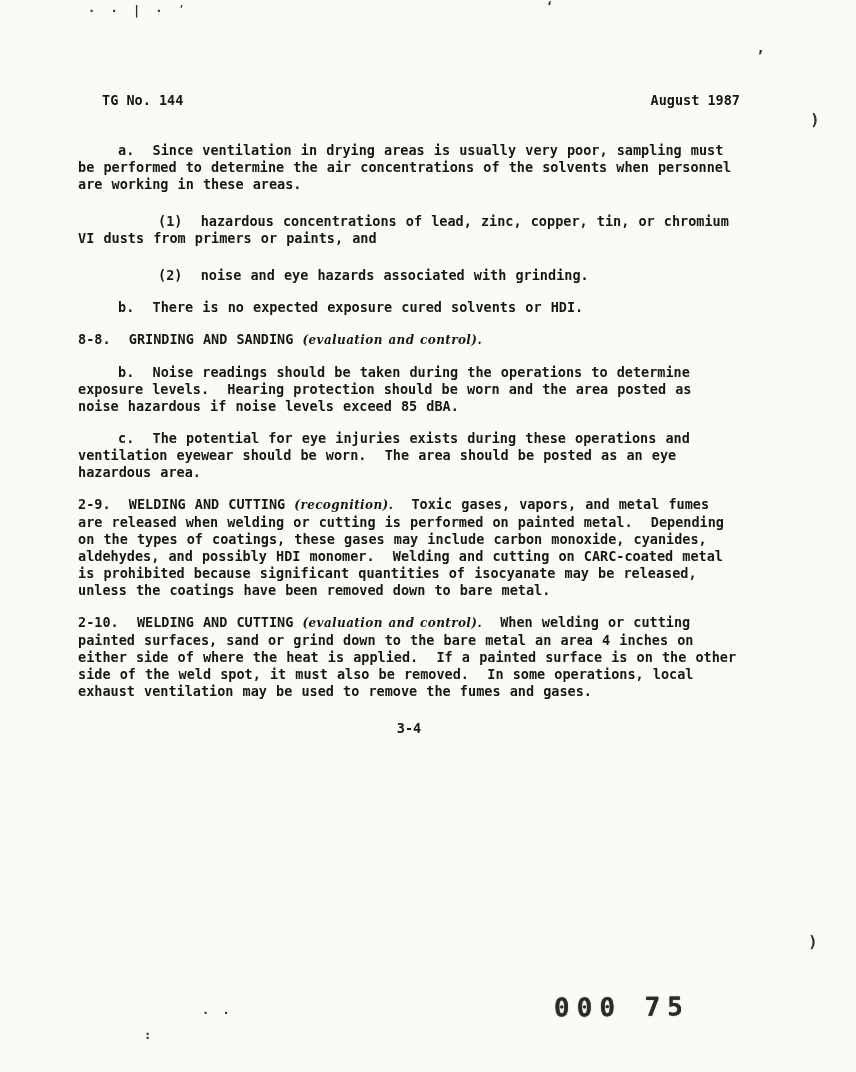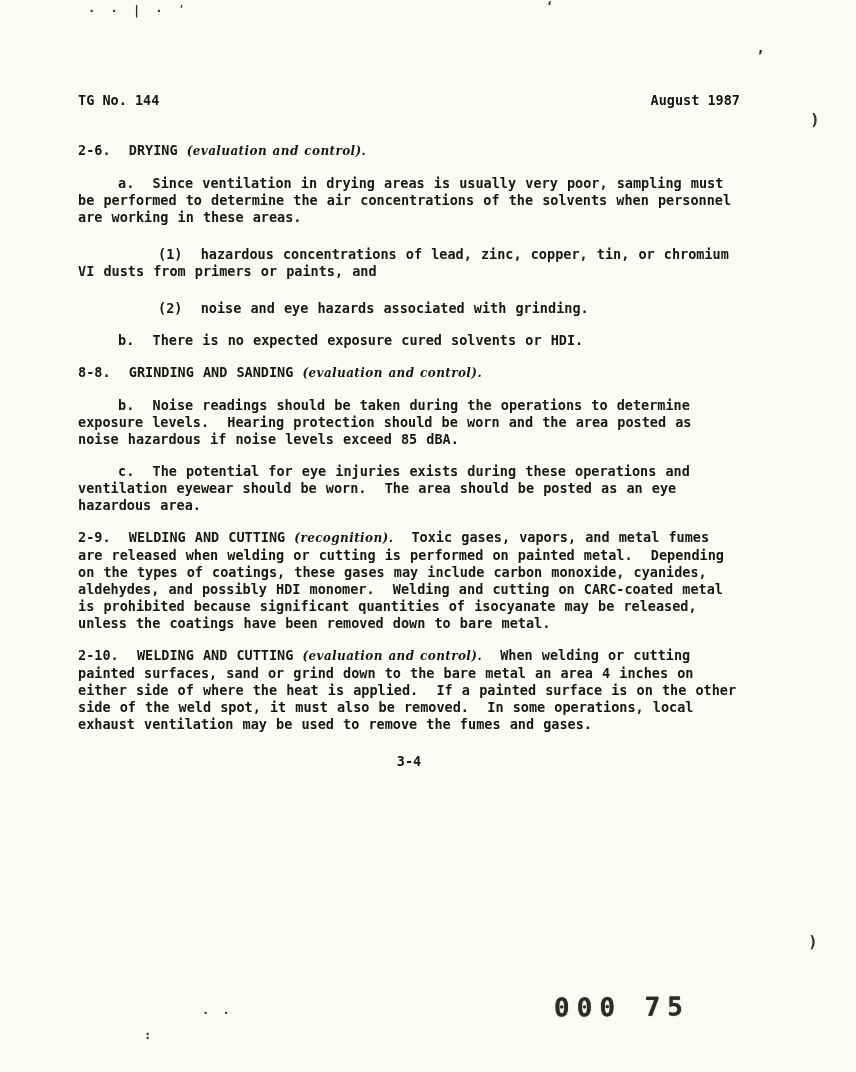--- a/index.html
+++ b/index.html
@@ -19,20 +19,21 @@
     left: 78px;
     top: 92px;
     width: 662px;
   }
   .header-row {
     display: flex;
     justify-content: space-between;
     font-size: 13.5px;
     font-weight: 700;
     margin-bottom: 34px;
+    margin-left: 24px;
   }
   .section { margin-bottom: 15px; }
   .line {
     font-size: 13.5px;
     font-weight: 700;
     line-height: 17px;
     white-space: pre-wrap;
     word-spacing: 1px;
   }
   .para { margin-top: 15px; }
@@ -82,21 +83,20 @@
 <div class="page">
 
   <div class="content">
 
     <div class="header-row">
       <span>TG No. 144</span>
       <span>August 1987</span>
     </div>
 
     <div class="section">
-      <p class="line"><span>2-6.  DRYING </span><span class="qual">(evaluation and control).</span></p>
       <p class="line para ind1">a.  Since ventilation in drying areas is usually very poor, sampling must be performed to determine the air concentrations of the solvents when personnel are working in these areas.</p>
     </div>
 
     <div class="section">
       <p class="line para ind2">(1)  hazardous concentrations of lead, zinc, copper, tin, or chromium VI dusts from primers or paints, and</p>
       <p class="line para ind2">(2)  noise and eye hazards associated with grinding.</p>
       <p class="line para ind1">b.  There is no expected exposure cured solvents or HDI.</p>
     </div>
 
     <div class="section">

